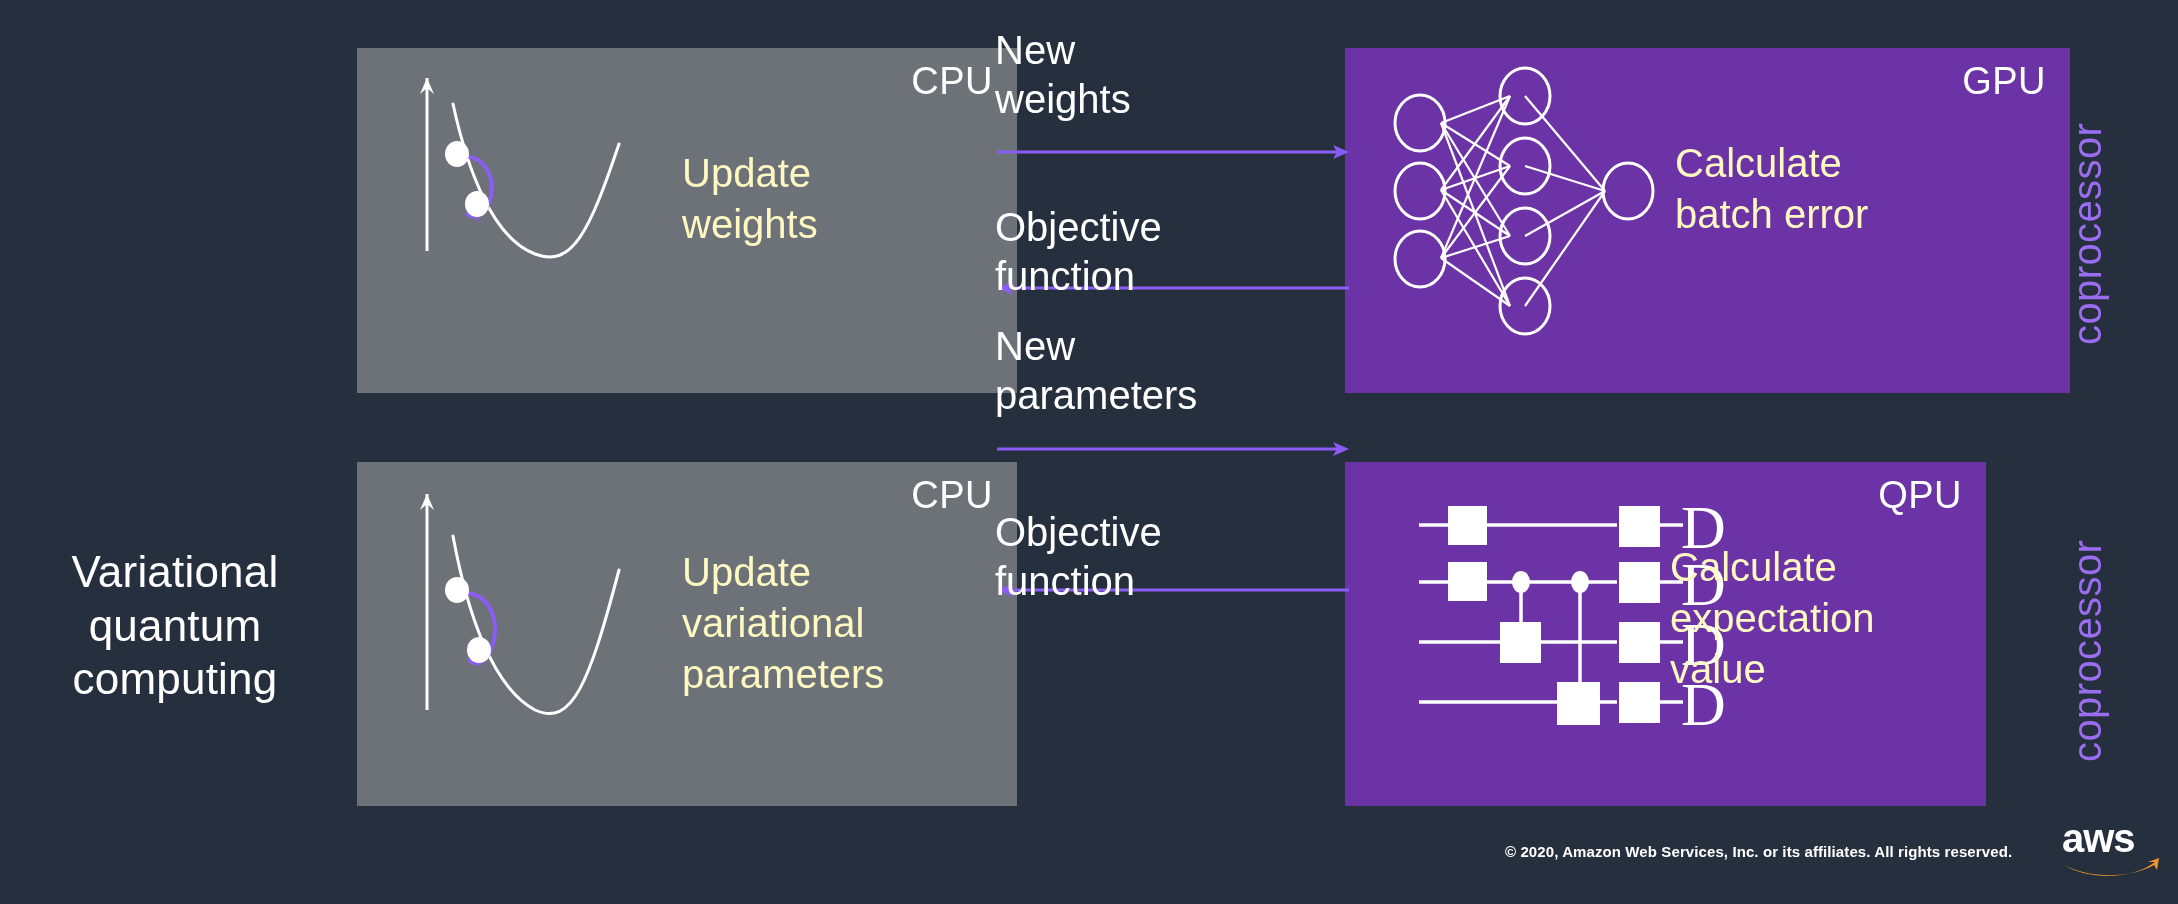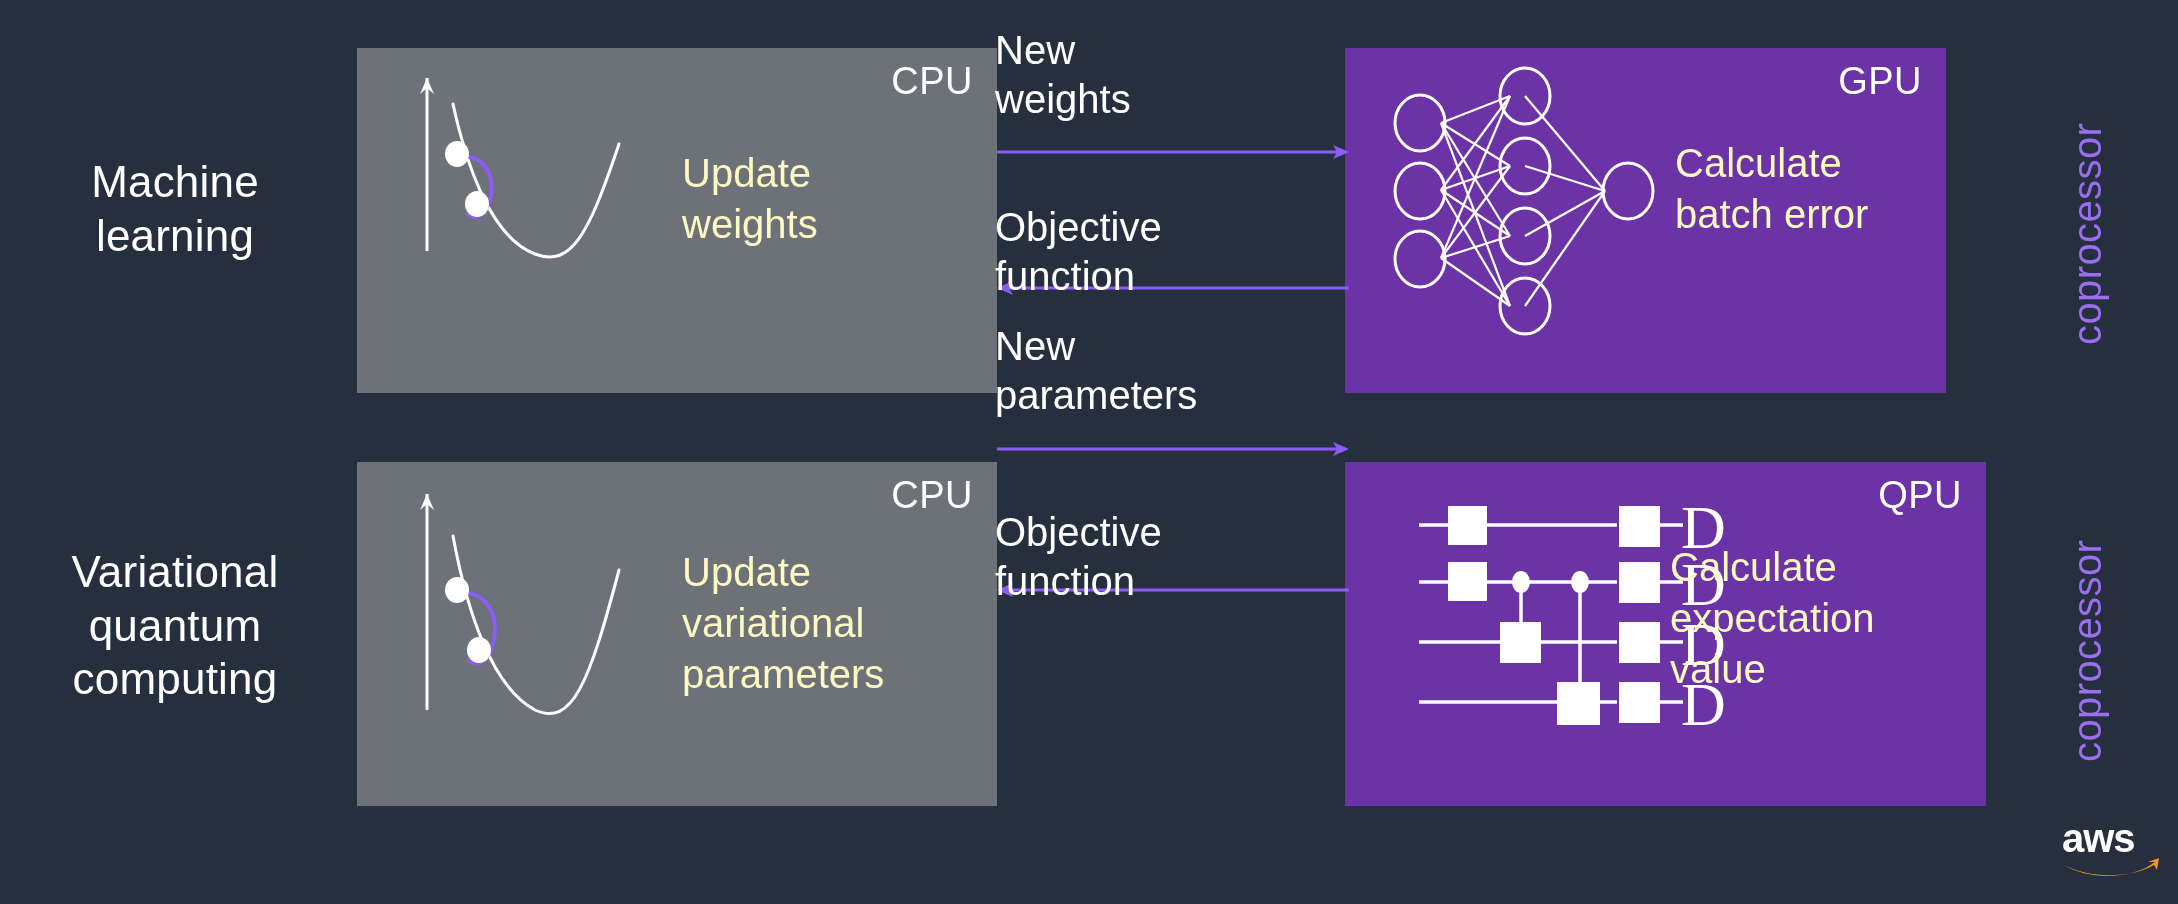--- a/index.html
+++ b/index.html
@@ -21,24 +21,24 @@
     line-height:1.22;
     font-weight:300;
     color:#ffffff;
     letter-spacing:.2px;
   }
   #row-label-ml{left:10px;top:155px;width:330px;}
   #row-label-vqc{left:10px;top:545px;width:330px;}
 
   
   .panel{position:absolute;}
-  .panel.cpu{background:#6d7278;}
+  .panel.cpu{background:#6d7278;padding-left:20px;}
   .panel.qpu{background:#6b33a5;}
   #panel-cpu-ml{left:357px;top:48px;width:640px;height:345px;}
-  #panel-gpu-ml{left:1345px;top:48px;width:601px;height:345px;}
+  #panel-gpu-ml{left:1345px;top:48px;width:725px;height:345px;}
   #panel-cpu-vqc{left:357px;top:462px;width:640px;height:344px;}
   #panel-qpu-vqc{left:1345px;top:462px;width:641px;height:344px;}
 
   .panel-tag{
     position:absolute;right:24px;top:12px;
     font-size:38px;font-weight:300;color:#ffffff;letter-spacing:.5px;
   }
 
   .panel-text{
     position:absolute;
@@ -86,21 +86,20 @@
     position:absolute;left:1505px;top:843px;
     font-size:15px;font-weight:bold;color:#ffffff;letter-spacing:.1px;
   }
   #aws-logo{position:absolute;left:2060px;top:818px;width:100px;height:62px;}
 </style>
 </head>
 <body>
 
 <div class="stage">
 
-  <div class="row-label" id="row-label-ml">Machine<br>learning</div>
 
   <div class="row-label" id="row-label-vqc">Variational<br>quantum<br>computing</div>
 
   <div class="panel cpu" id="panel-cpu-ml">
     <span class="panel-tag">CPU</span>
     <svg class="panel-figure" width="640" height="345" viewBox="0 0 640 345">
       <line x1="70" y1="203" x2="70" y2="30" stroke="#ffffff" stroke-width="3"></line>
       <path d="M70 30 L63 46 L70 40 L77 46 Z" fill="#ffffff"></path>
       <path d="M96 56 C 110 120, 135 190, 178 206 C 215 220, 232 185, 262 96" stroke="#ffffff" stroke-width="3" fill="none" stroke-linecap="round"></path>
       <path d="M102 110 C 123 104, 140 125, 133 152 C 128 168, 118 172, 110 166" stroke="#8b5cf6" stroke-width="4" fill="none" stroke-linecap="round"></path>
@@ -223,20 +222,21 @@
   <svg class="arrow" id="arrow-vqc-back" viewBox="0 0 352 24" preserveAspectRatio="none">
     <line x1="10" y1="12" x2="352" y2="12" stroke="#8b5cf6" stroke-width="3"></line>
     <path d="M0 12 L16 5 L12 12 L16 19 Z" fill="#8b5cf6"></path>
   </svg>
 
   <div class="flow-label" id="flow-label-objective-vqc">Objective<br>function</div>
 
   <div class="coprocessor" id="coprocessor-ml">coprocessor</div>
   <div class="coprocessor" id="coprocessor-vqc">coprocessor</div>
 
+  <div id="copyright">© 2020, Amazon Web Services, Inc. or its affiliates. All rights reserved.</div>
 
   <svg id="aws-logo" viewBox="0 0 100 62">
     <text x="2" y="34" font-family="Liberation Sans, sans-serif" font-size="40" font-weight="bold" fill="#ffffff" letter-spacing="-1">aws</text>
     <path d="M4 47 C 28 62, 72 62, 95 44 L 88 44 L 99 40 L 97 52 L 94 47
              C 70 61, 27 60, 4 47 Z" fill="#f0952a"></path>
   </svg>
 
 </div>
 
 </body></html>

